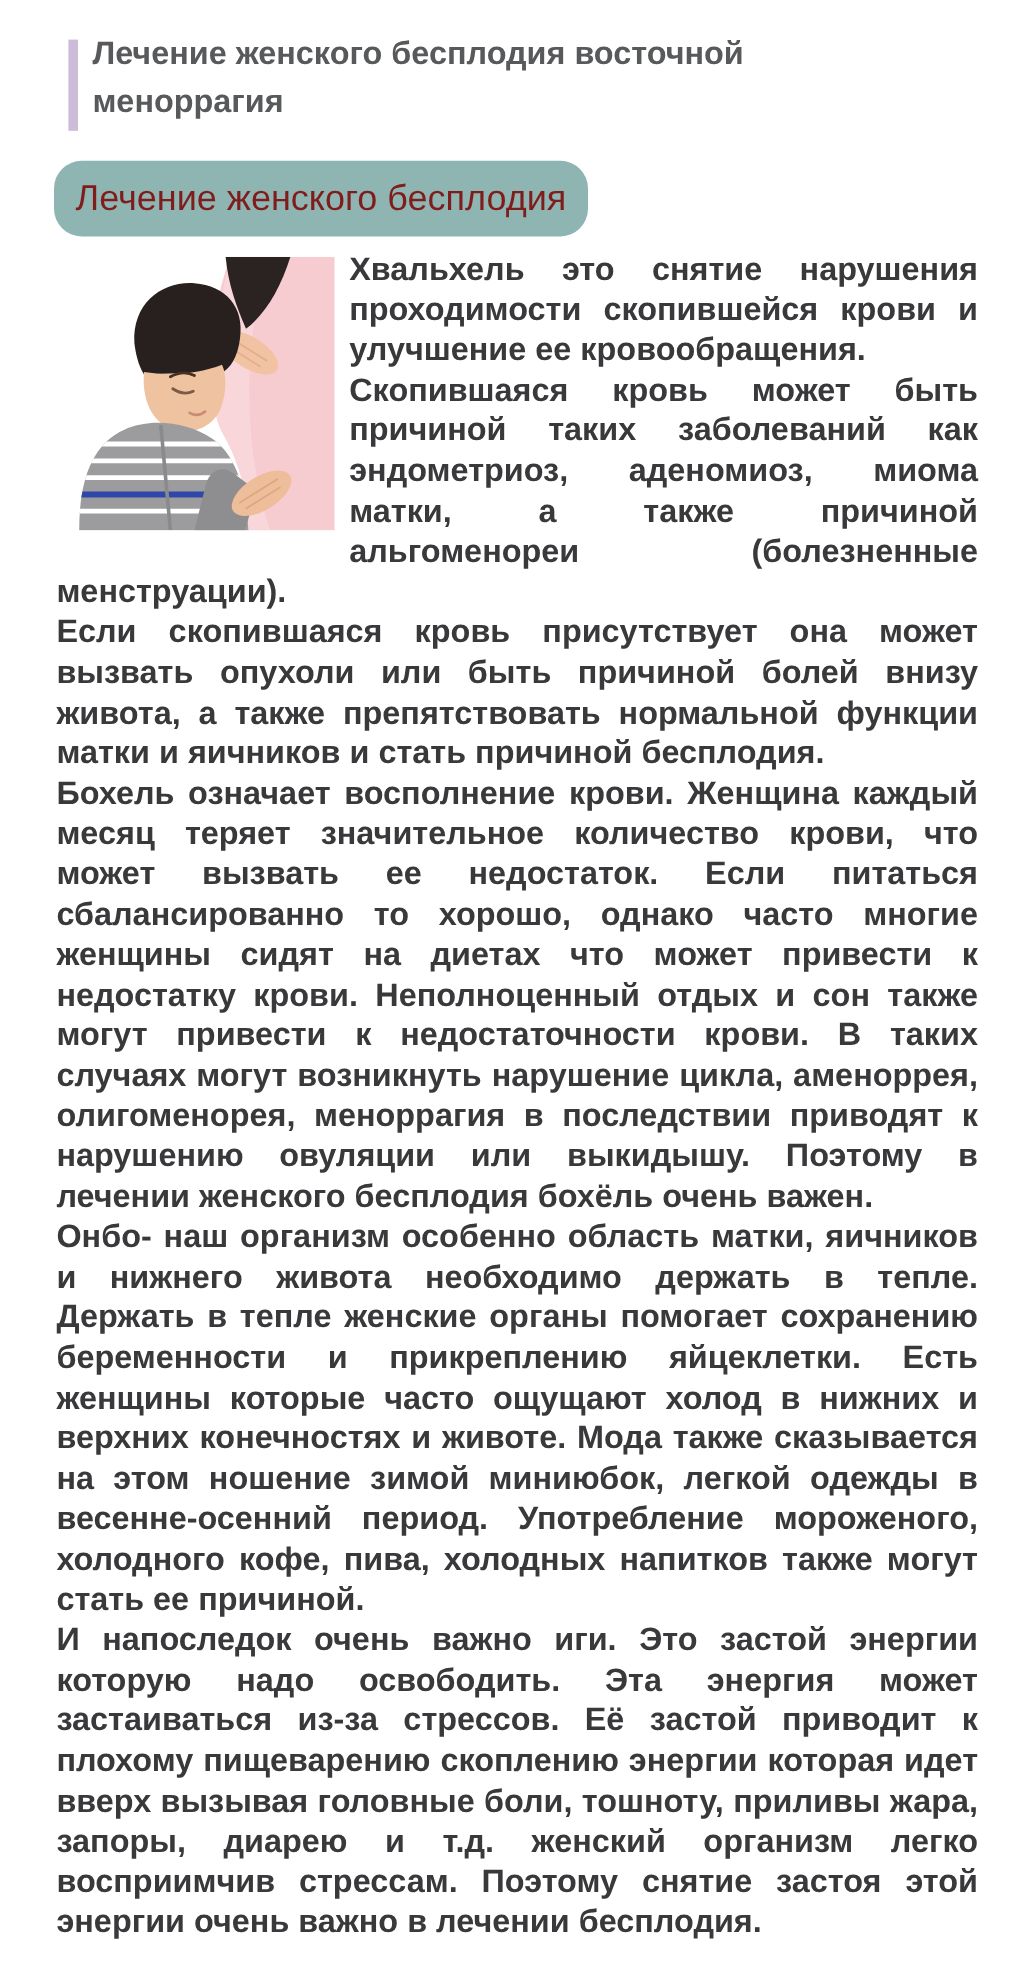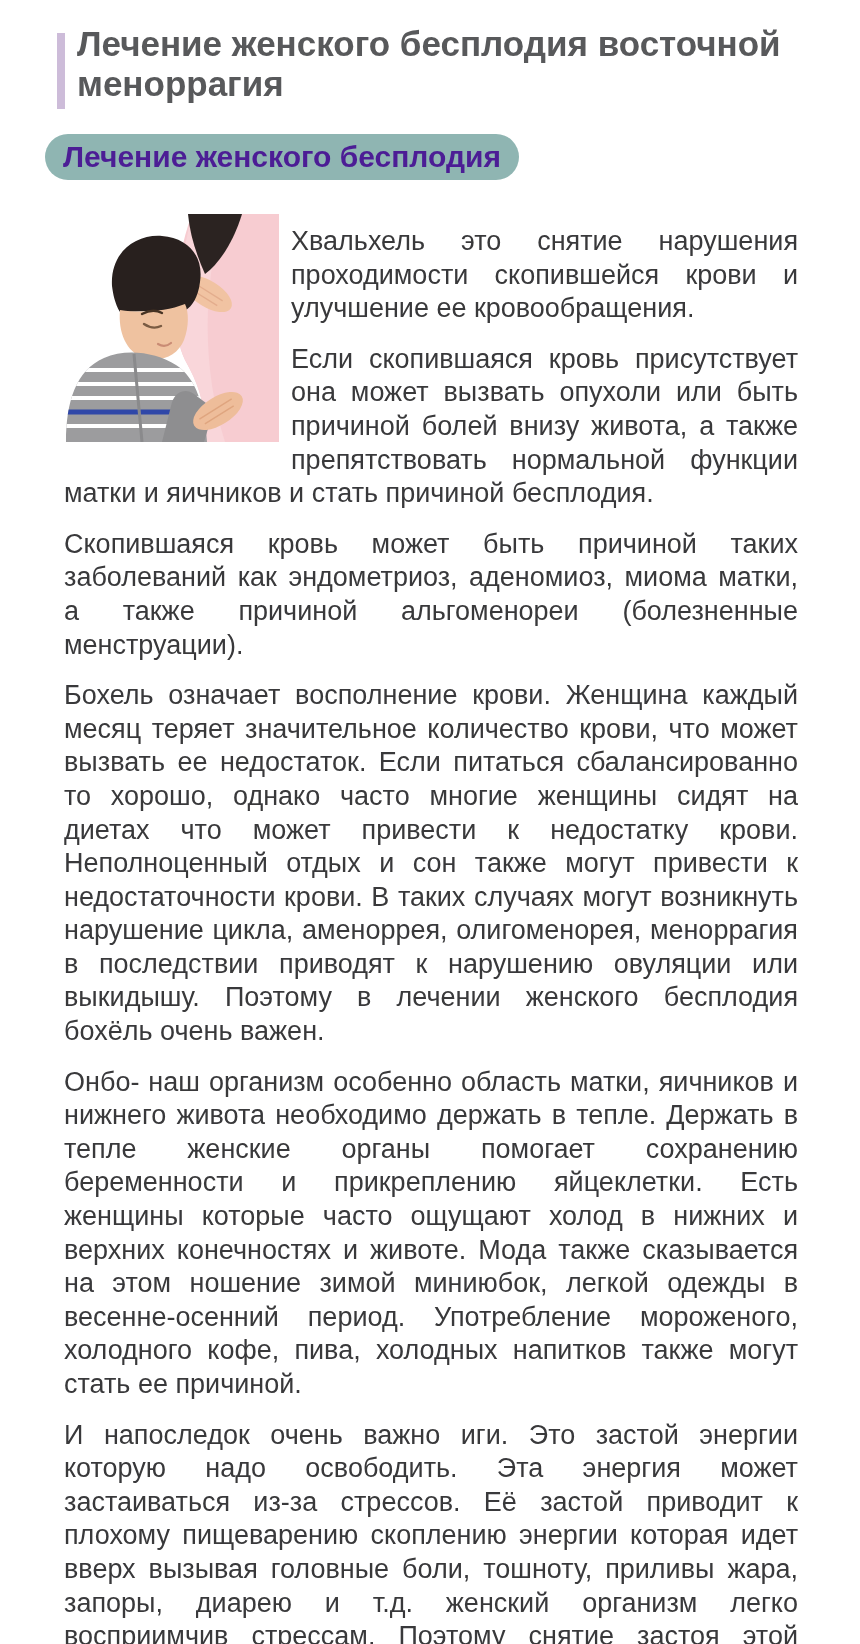--- a/index.html
+++ b/index.html
@@ -21,54 +21,55 @@
     top: 33px;
     width: 8px;
     height: 76px;
     background: #cdbcd9;
   }
   .title {
     position: absolute;
     left: 77px;
     top: 24px;
     margin: 0;
-    font-size: 35px;
+    font-size: 27px;
     font-weight: bold;
     color: #58595b;
     line-height: 40px;
     letter-spacing: 0px;
   }
   .badge {
     position: absolute;
     left: 45px;
     top: 134px;
-    height: 46px;
+    height: 63px;
     background: #8fb5b2;
     border-radius: 23px;
     display: inline-flex;
     align-items: center;
     padding: 0 18px;
-    color: #4c1d95;
+    color: #7f1d1d;
     font-size: 30px;
-    font-weight: bold;
+    font-weight: normal;
     white-space: nowrap;
   }
   .article {
     position: absolute;
     left: 47px;
     top: 208px;
     width: 768px;
     color: #39393b;
     font-size: 27px;
     line-height: 33.6px;
     text-align: justify;
   }
   .article p {
-    margin: 17px;
+    margin: 0;
     padding: 0;
+    font-weight: bold;
   }
   .photo {
     float: left;
     width: 217px;
     height: 228px;
     margin: 6px 12px 8px 15px;
     overflow: hidden;
   }
   .photo svg { display: block; }
 </style>
@@ -129,21 +130,21 @@
 
         <path d="M100,228 L110,188 C114,177 124,174 132,180 L152,195 L142,228 Z" fill="#8e8e90"></path>
         <g transform="rotate(-32 156 197)">
           <ellipse cx="156" cy="197" rx="28" ry="14" fill="#eebd9a"></ellipse>
           <path d="M136,194 h38 M138,201 h34" stroke="#dfa57f" stroke-width="1.4" fill="none"></path>
         </g>
       </svg>
     </div>
 
     <p>Хвальхель это снятие нарушения проходимости скопившейся крови и улучшение ее кровообращения.</p>
+    <p>Скопившаяся кровь может быть причиной таких заболеваний как эндометриоз, аденомиоз, миома матки, а также причиной альгоменореи (болезненные менструации).</p>
     <p>Если скопившаяся кровь присутствует она может вызвать опухоли или быть причиной болей внизу живота, а также препятствовать нормальной функции матки и яичников и стать причиной бесплодия.</p>
-    <p>Скопившаяся кровь может быть причиной таких заболеваний как эндометриоз, аденомиоз, миома матки, а также причиной альгоменореи (болезненные менструации).</p>
     <p>Бохель означает восполнение крови. Женщина каждый месяц теряет значительное количество крови, что может вызвать ее недостаток. Если питаться сбалансированно то хорошо, однако часто многие женщины сидят на диетах что может привести к недостатку крови. Неполноценный отдых и сон также могут привести к недостаточности крови. В таких случаях могут возникнуть нарушение цикла, аменоррея, олигоменорея, меноррагия в последствии приводят к нарушению овуляции или выкидышу. Поэтому в лечении женского бесплодия бохёль очень важен.</p>
     <p>Онбо- наш организм особенно область матки, яичников и нижнего живота необходимо держать в тепле. Держать в тепле женские органы помогает сохранению беременности и прикреплению яйцеклетки. Есть женщины которые часто ощущают холод в нижних и верхних конечностях и животе. Мода также сказывается на этом ношение зимой миниюбок, легкой одежды в весенне-осенний период. Употребление мороженого, холодного кофе, пива, холодных напитков также могут стать ее причиной.</p>
     <p>И напоследок очень важно иги. Это застой энергии которую надо освободить. Эта энергия может застаиваться из-за стрессов. Её застой приводит к плохому пищеварению скоплению энергии которая идет вверх вызывая головные боли, тошноту, приливы жара, запоры, диарею и т.д. женский организм легко восприимчив стрессам. Поэтому снятие застоя этой энергии очень важно в лечении бесплодия.</p>
 
   </div>
 
 </div>
 
 </body></html>

